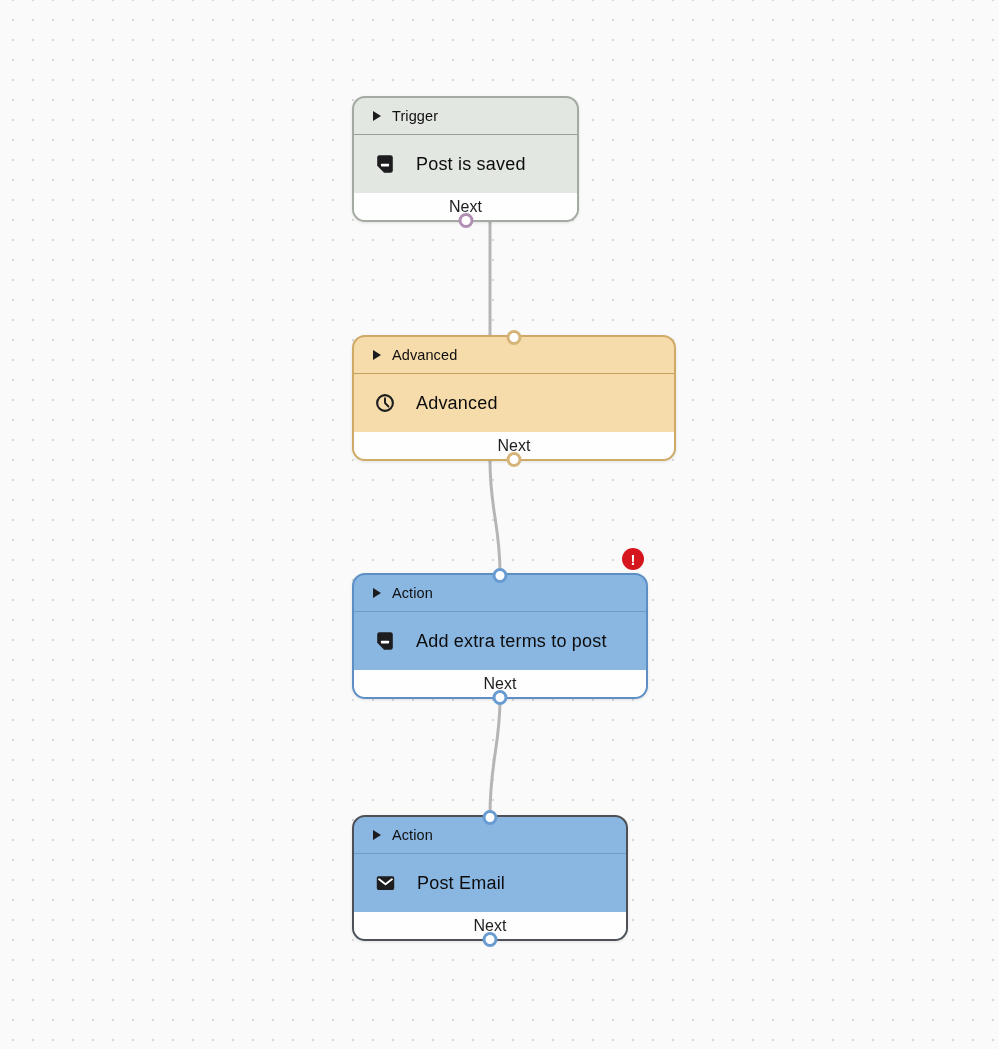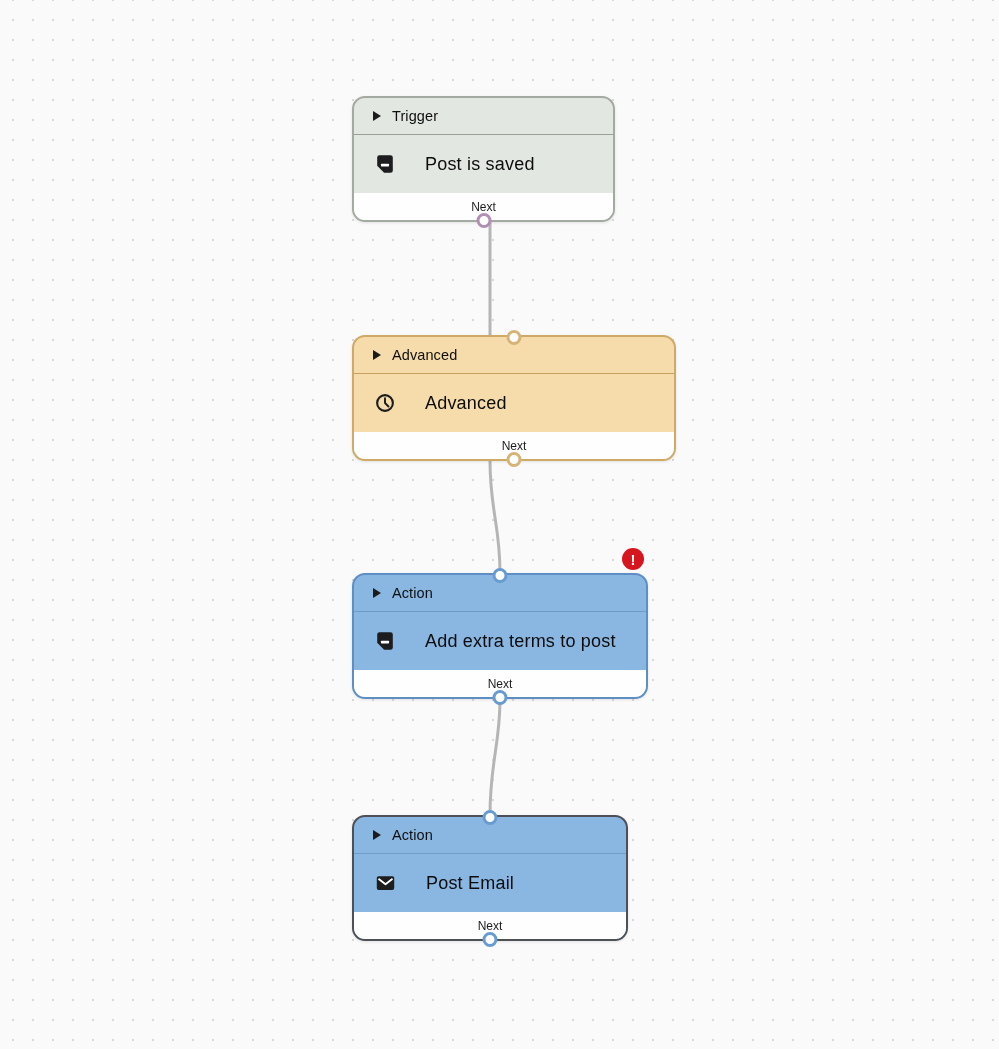--- a/index.html
+++ b/index.html
@@ -31,32 +31,32 @@
   .tri-icon{
     width:0;height:0;
     border-left:8px solid #1b1b1d;
     border-top:5px solid transparent;
     border-bottom:5px solid transparent;
     flex:0 0 auto;
   }
   .header-label{font-size:14.5px;color:#0f0f0f;letter-spacing:.1px;}
   .node-body{
     height:58px;
-    display:flex;align-items:center;gap:29px;
+    display:flex;align-items:center;gap:20px;
     padding:0 20px;
   }
   .body-icon{flex:0 0 auto;display:block;}
   .node-title{font-size:18px;font-weight:500;color:#0c0c0c;letter-spacing:.2px;white-space:nowrap;}
   .node-footer{
     height:27px;
     background:#fefefe;
     border-radius:0 0 11px 11px;
     display:flex;align-items:center;justify-content:center;
   }
-  .footer-label{font-size:12px;color:#1d1d1d;}
+  .footer-label{font-size:16px;color:#1d1d1d;}
   .port{
     position:absolute;left:50%;
     width:9px;height:9px;
     background:#ffffff;
     border:3px solid var(--port,#aaa);
     border-radius:50%;
     transform:translateX(-50%);
     z-index:2;
   }
   .port-top{top:-7.5px;}
@@ -75,21 +75,21 @@
 <body>
 
 <div class="canvas" style="background-color: rgb(250, 250, 250); background-image: radial-gradient(circle, rgb(216, 216, 216) 1.1px, transparent 1.4px);">
 
   <svg class="edges" xmlns="http://www.w3.org/2000/svg">
     <path class="edge" d="M 490 222 L 490 335" fill="none" stroke="#b5b5b5" stroke-width="3" stroke-linecap="round"></path>
     <path class="edge" d="M 490 461 C 490 510, 500 525, 500 573" fill="none" stroke="#b5b5b5" stroke-width="3" stroke-linecap="round"></path>
     <path class="edge" d="M 500 699 C 500 745, 490 762, 490 815" fill="none" stroke="#b5b5b5" stroke-width="3" stroke-linecap="round"></path>
   </svg>
 
-  <div class="node" style="left: 352px; top: 96px; width: 263px; height: 126px; --bg: #e3e7e1; --border: #a3aaa1; --divider: #99a197; --port: #b18fb3;">
+  <div class="node" style="left: 352px; top: 96px; width: 227px; height: 126px; --bg: #e3e7e1; --border: #a3aaa1; --divider: #99a197; --port: #b18fb3;">
     <div class="node-header">
       <span class="tri-icon"></span>
       <span class="header-label">Trigger</span>
     </div>
     <div class="node-body">
       <svg class="body-icon" width="22" height="22" viewBox="0 0 24 24">
         <path fill="#1d1d1f" d="M6 2.5 h12 a2.5 2.5 0 0 1 2.5 2.5 v14 a2.5 2.5 0 0 1 -2.5 2.5 H11 l-7.5 -7.5 V5 a2.5 2.5 0 0 1 2.5 -2.5 z"></path>
         <rect x="7.6" y="11.6" width="8.8" height="3" rx="0.6" fill="#ffffff"></rect>
       </svg>
       <span class="node-title">Post is saved</span>

